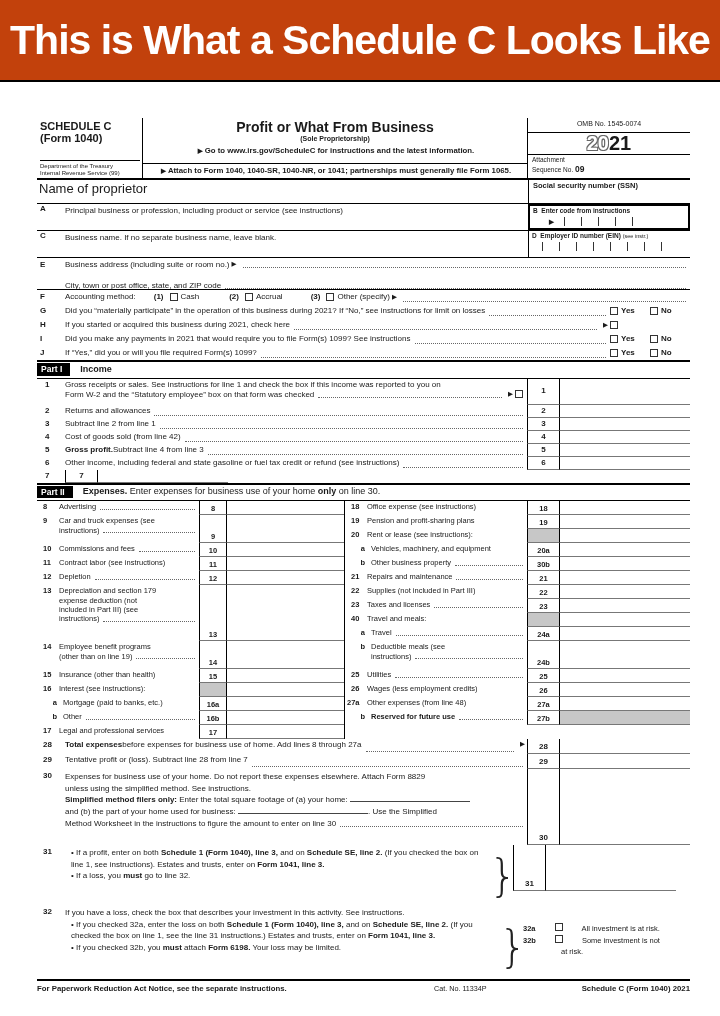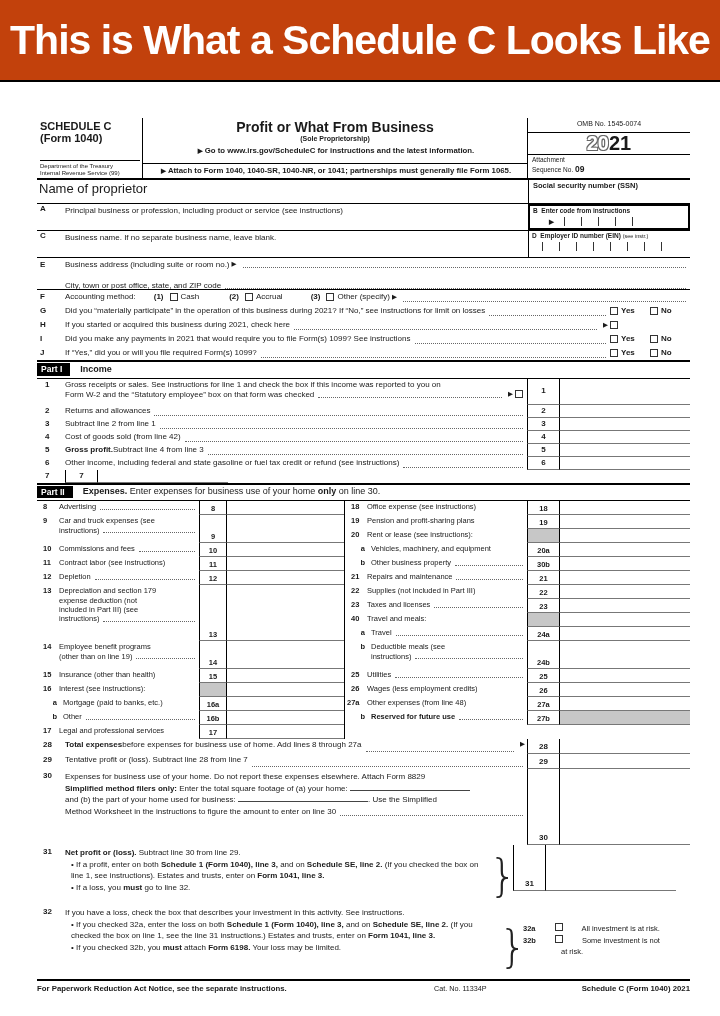--- a/index.html
+++ b/index.html
@@ -677,39 +677,39 @@
         <span class="dots"></span>
       </div>
     <div class="numbox">29</div>
     <div class="amt"></div>
   </div>
 
   <div class="blk" style="height:76px">
     <div class="n">30</div>
     <div class="blk-body">
       <div>Expenses for business use of your home. Do not report these expenses elsewhere. Attach Form 8829</div>
+      <div>unless using the simplified method. See instructions.</div>
       <div><span class="bold">Simplified method filers only:</span><span> Enter the total square footage of (a) your home:</span> <span class="blank" style="width:120px"></span></div>
       <div><span>and (b) the part of your home used for business:</span> <span class="blank" style="width:130px"></span><span>. Use the Simplified</span></div>
       <div style="display:flex">
           <span>Method Worksheet in the instructions to figure the amount to enter on line 30</span>
           <span class="dots"></span>
         </div>
     </div>
     <div class="rcol" style="height:76px">
       <div class="cell" style="height:76px">
         <div class="bx31">30</div>
         <div class="am31"></div>
       </div>
     </div>
   </div>
 
   <div class="blk" style="height:60px">
     <div class="n">31</div>
     <div class="blk-body" style="max-width:428px">
-      <div><span class="bold">Net profit or (loss).</span><span> Subtract line 30 from line 29.</span></div>
       <div style="padding-left:6px"><span>• If a profit, enter on both </span><span class="bold">Schedule 1 (Form 1040), line 3,</span><span> and on </span><span class="bold">Schedule SE, line 2.</span><span> (If you checked the box on line 1, see instructions). Estates and trusts, enter on </span><span class="bold">Form 1041, line 3.</span></div>
       <div style="padding-left:6px"><span>• If a loss, you </span><span class="bold">must</span><span> go to line 32.</span></div>
     </div>
     <div class="brace">}</div>
     <div class="rcol" style="height:60px">
       <div class="cell" style="height:46px">
         <div class="bx31">31</div>
         <div class="am31"></div>
       </div>
     </div>

